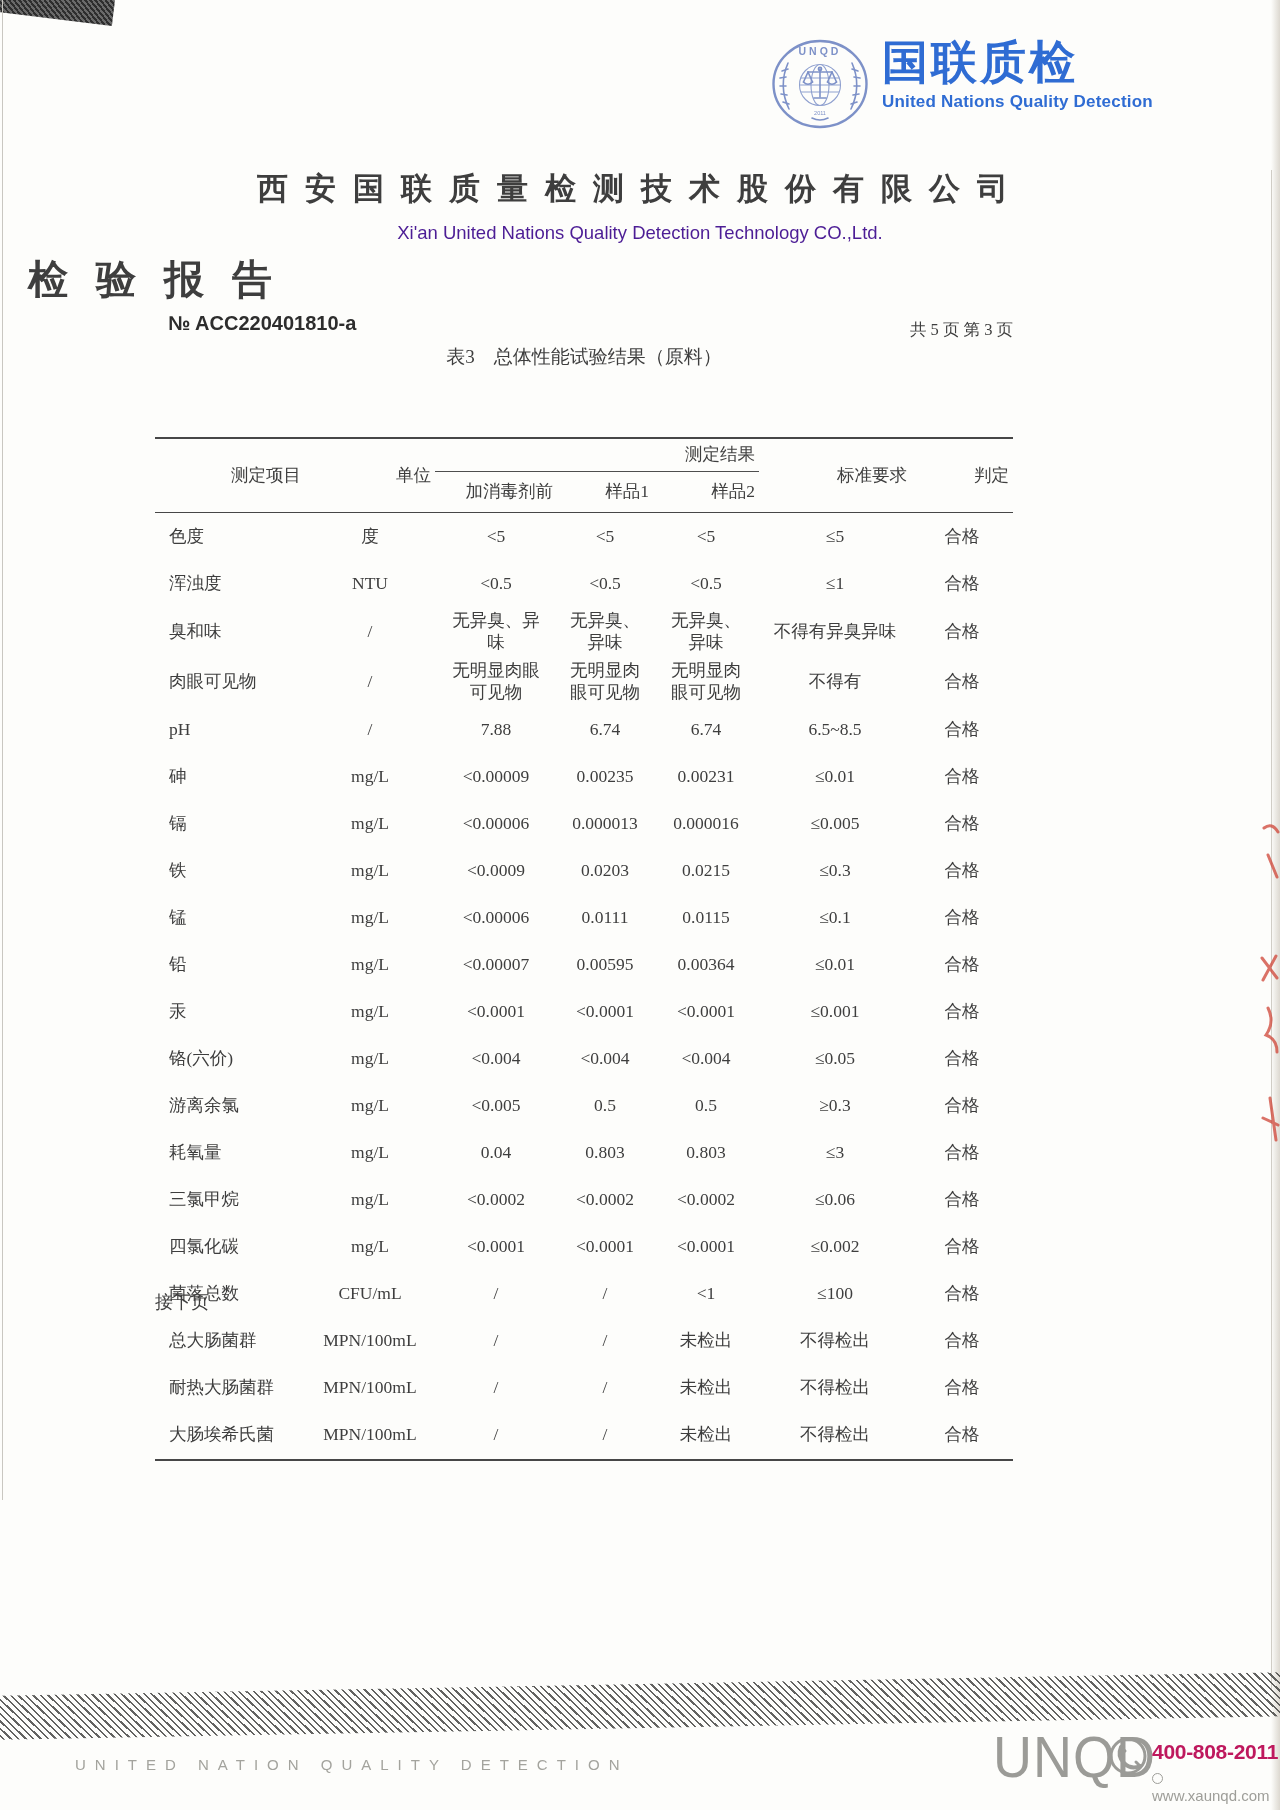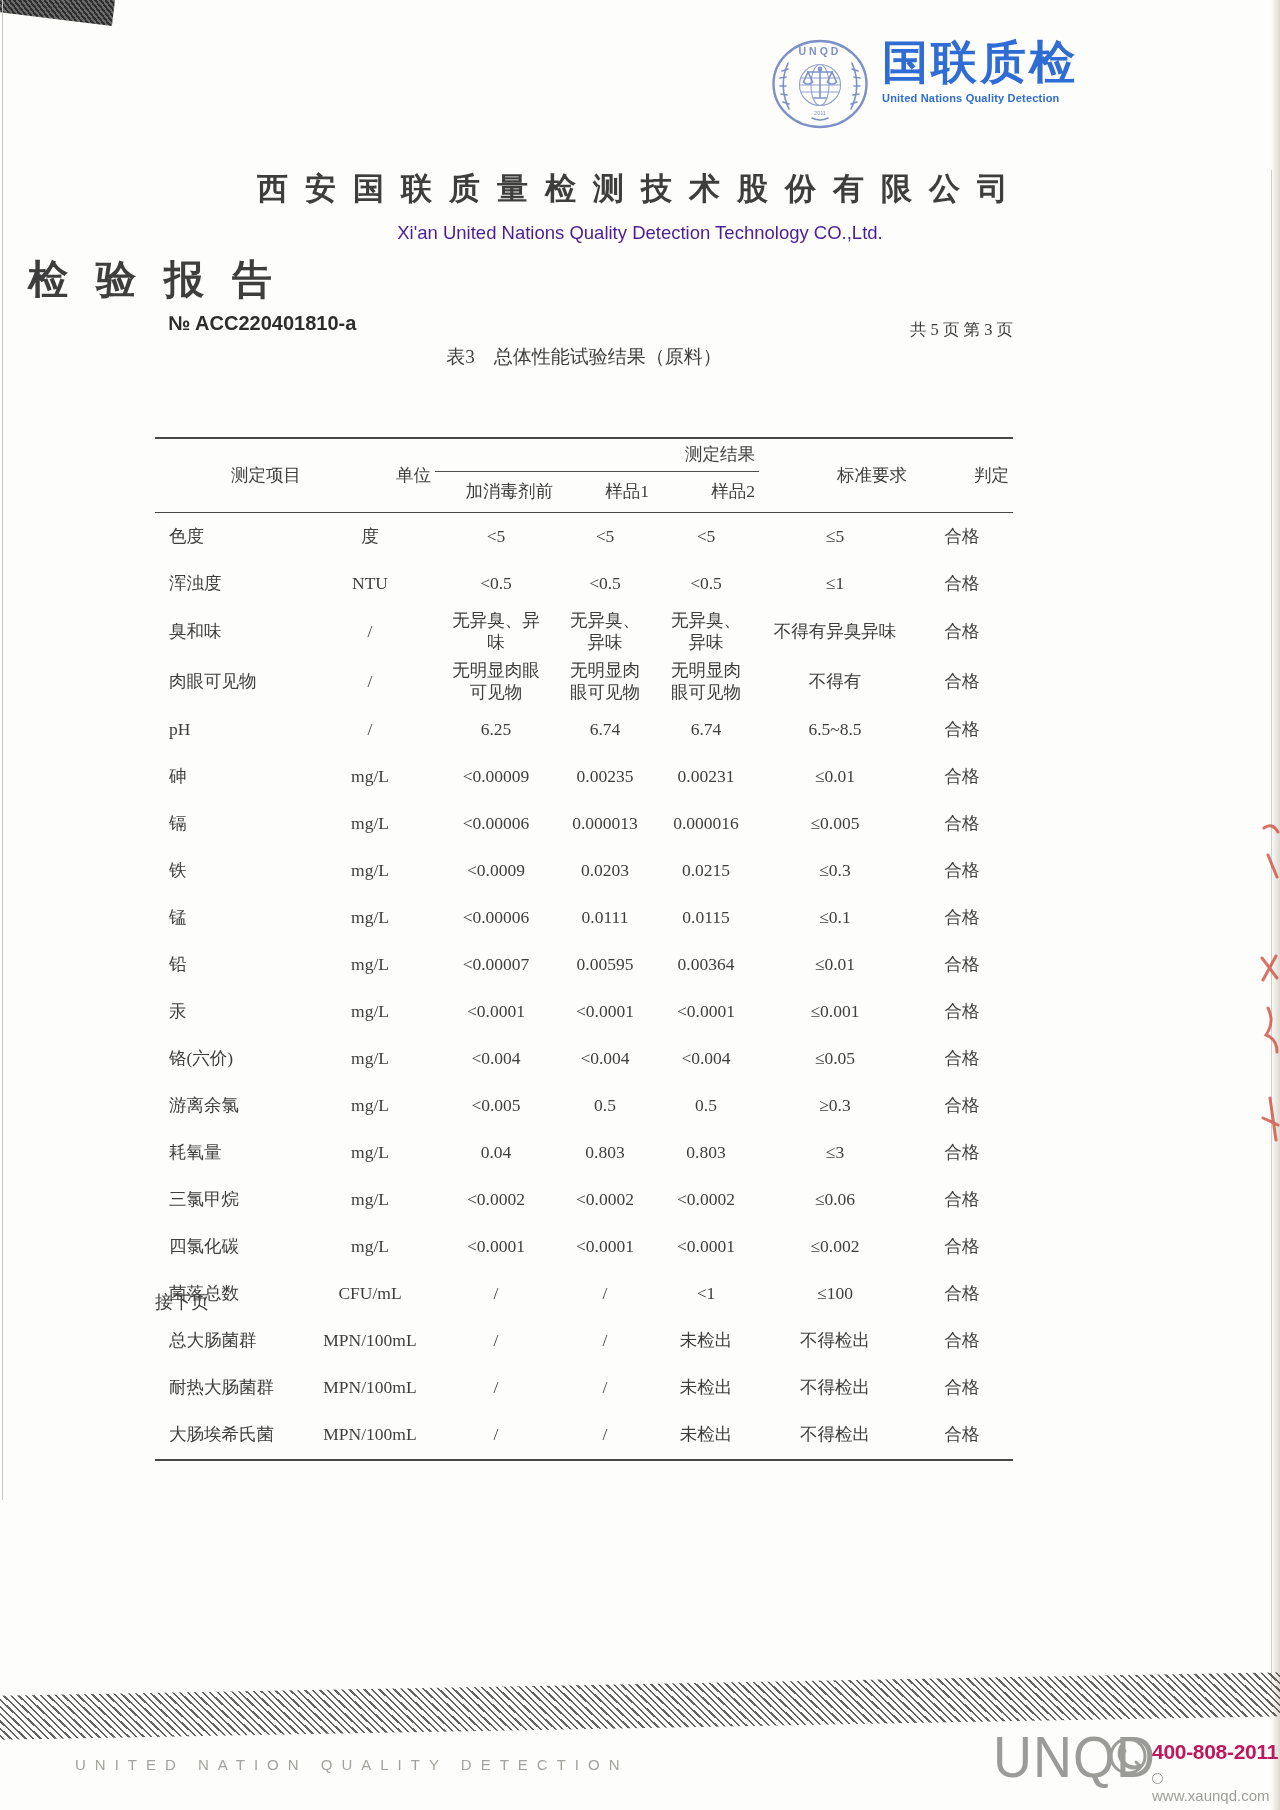--- a/index.html
+++ b/index.html
@@ -23,21 +23,21 @@
   
   .logo-block{position:absolute;left:770px;top:38px;display:flex;align-items:flex-start;}
   .emblem{width:100px;height:92px;}
   .brand-text{margin-left:12px;}
   .brand-cn{
     font-family:"Liberation Sans","DejaVu Sans",sans-serif;
     font-weight:900;font-size:46px;line-height:1.05;color:#2f6cd3;letter-spacing:3px;
   }
   .brand-en{
     font-family:"Liberation Sans","DejaVu Sans",sans-serif;
-    font-weight:bold;font-size:11px;color:#2f6cd3;margin-top:6px;letter-spacing:.2px;
+    font-weight:bold;font-size:17px;color:#2f6cd3;margin-top:6px;letter-spacing:.2px;
   }
   
   .company-cn{
     position:absolute;top:168px;left:0;width:100%;text-align:center;
     font-size:31px;font-weight:bold;letter-spacing:17px;padding-left:2px;box-sizing:border-box;
   }
   .company-en{
     position:absolute;top:222px;left:0;width:100%;text-align:center;
     font-family:"Liberation Sans","DejaVu Sans",sans-serif;font-size:18.5px;color:#4c1d95;
   }
@@ -211,21 +211,21 @@
           <td class="col-unit">/</td>
           <td class="col-before">无明显肉眼可见物</td>
           <td class="col-s1">无明显肉眼可见物</td>
           <td class="col-s2">无明显肉眼可见物</td>
           <td class="col-std">不得有</td>
           <td class="col-judge">合格</td>
         </tr>
         <tr>
           <td class="col-item">pH</td>
           <td class="col-unit">/</td>
-          <td class="col-before">6.25</td>
+          <td class="col-before">7.88</td>
           <td class="col-s1">6.74</td>
           <td class="col-s2">6.74</td>
           <td class="col-std">6.5~8.5</td>
           <td class="col-judge">合格</td>
         </tr>
         <tr>
           <td class="col-item">砷</td>
           <td class="col-unit">mg/L</td>
           <td class="col-before">&lt;0.00009</td>
           <td class="col-s1">0.00235</td>

